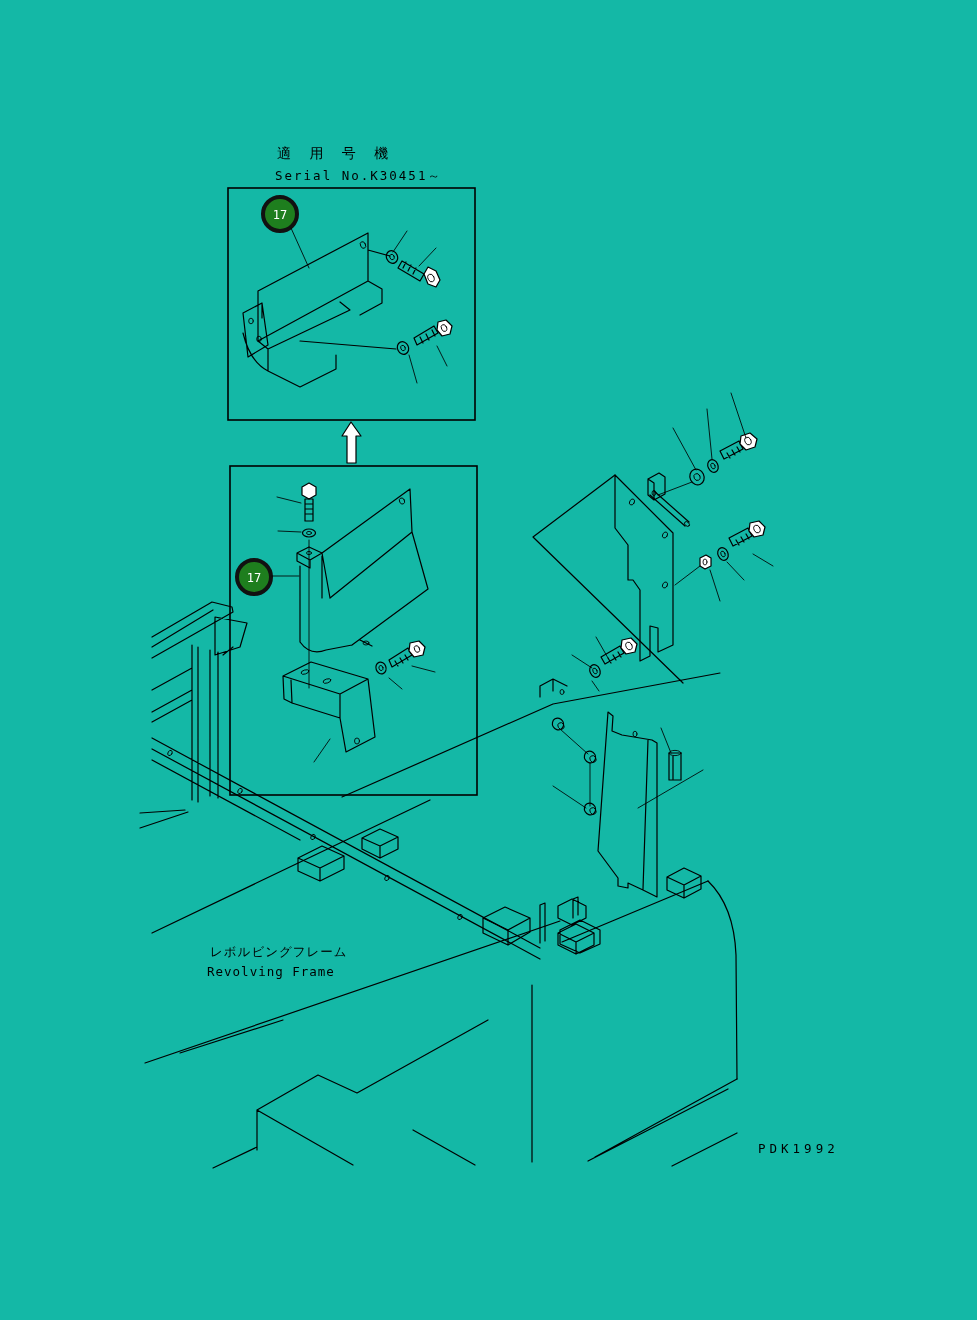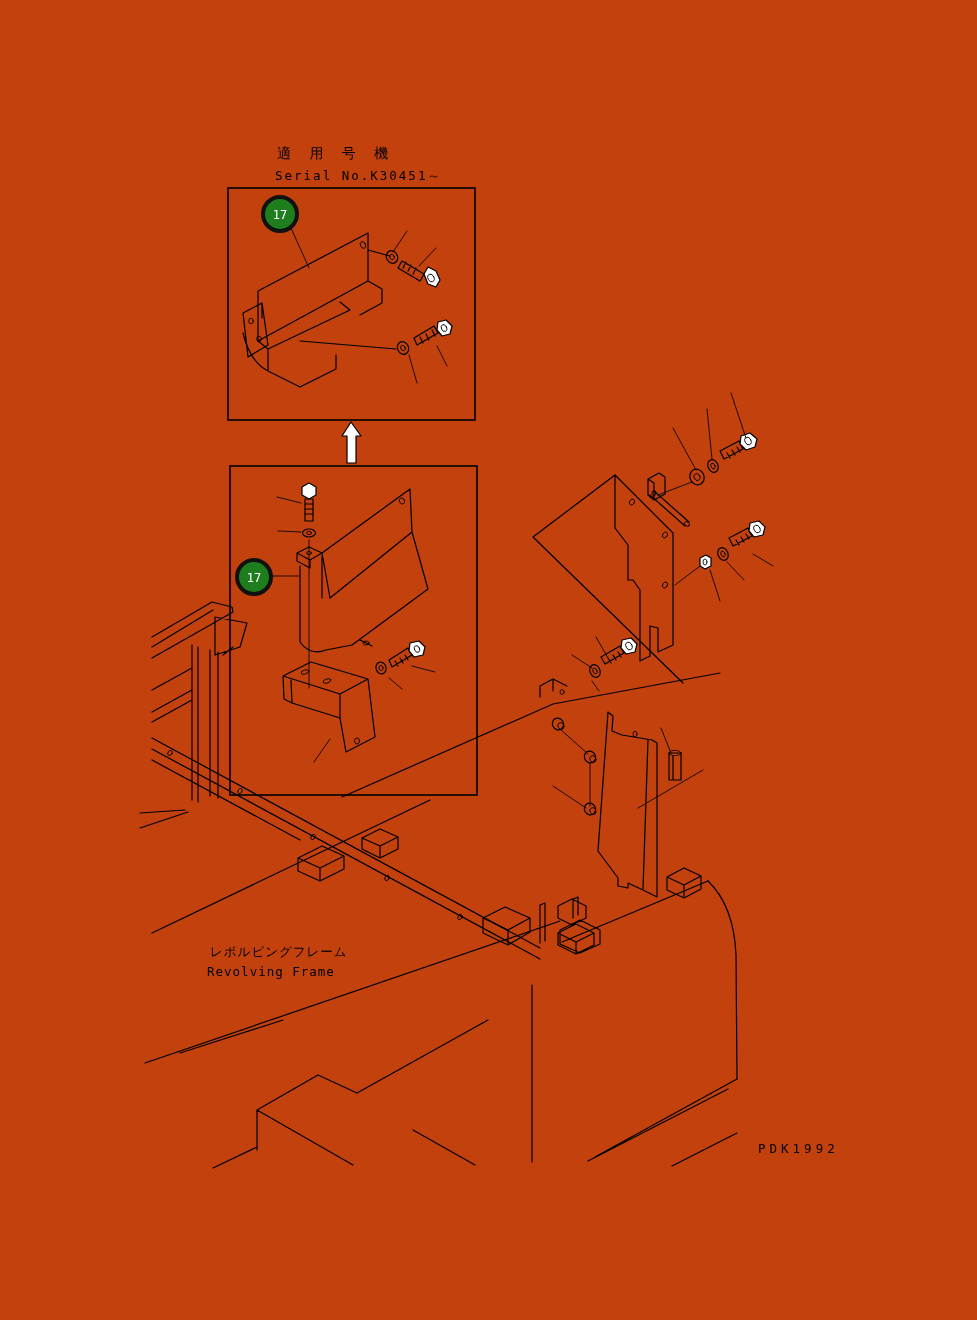--- a/index.html
+++ b/index.html
@@ -1,16 +1,16 @@
 <!DOCTYPE html>
 <html><head>
 <meta charset="utf-8">
 <style>
   html,body{margin:0;padding:0;background:#fff;}
-  #stage{position:relative;width:977px;height:1320px;background:#c2410c;overflow:hidden;
+  #stage{position:relative;width:977px;height:1320px;background:#14b8a6;overflow:hidden;
          font-family:"DejaVu Sans Mono","Liberation Mono",monospace;}
   svg{position:absolute;left:0;top:0;}
   .ln{fill:none;stroke:#000;stroke-width:1.2;stroke-linejoin:round;stroke-linecap:round;}
   .thin{stroke-width:0.85;}
   .bx{fill:none;stroke:#000;stroke-width:1.6;}
   .wh{fill:#fff;stroke:#000;stroke-width:1.2;stroke-linejoin:round;}
   .jp{font-size:14px;letter-spacing:5px;fill:#000;}
   .mono{font-size:12.5px;letter-spacing:2px;fill:#000;}
   .code{font-size:12.5px;letter-spacing:4px;fill:#000;}
   .badge-num{font-size:12px;fill:#fff;text-anchor:middle;letter-spacing:0;}

